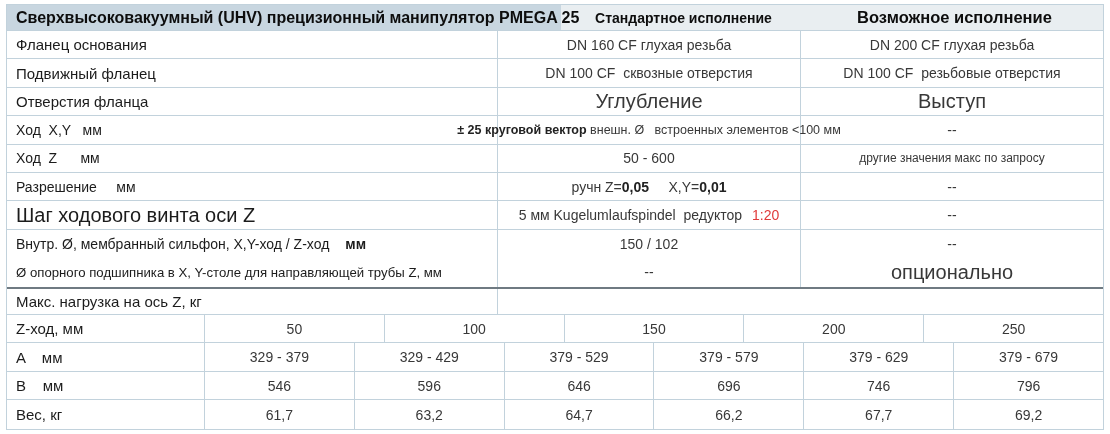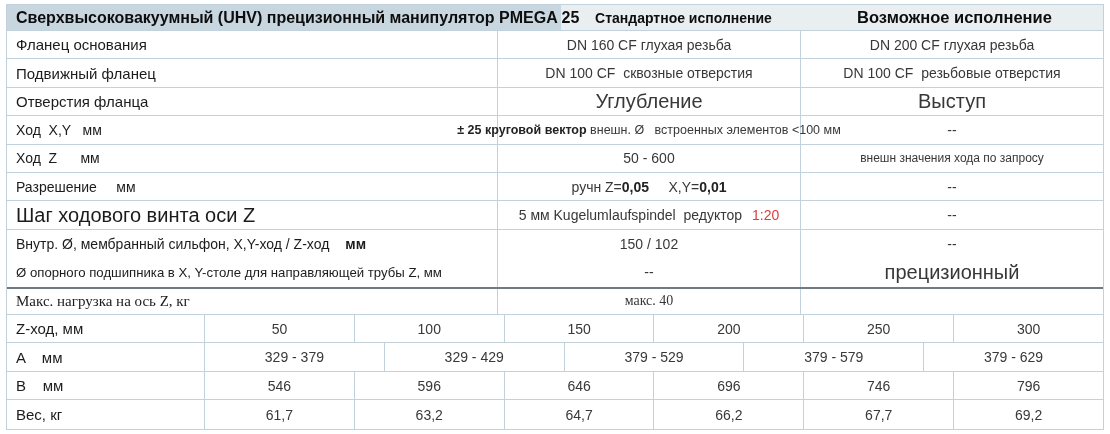--- a/index.html
+++ b/index.html
@@ -34,21 +34,21 @@
   .f16{font-size:20px;}
   .f14{font-size:14px;}
   .f13{font-size:13.2px;}
   .f12{font-size:12.5px;}
   .small{font-size:12px;}
   .b{font-weight:700;color:#222;}
   .unit-b{font-weight:700;margin-left:16px;}
   .red{color:var(--red);margin-left:10px;}
   .nowrap{white-space:pre;}
   .nobb{border-bottom:none;}
-  .heavy{border-top:2px solid var(--dark-line);font-family:Liberation Serif, serif;}
+  .heavy{border-top:2px solid var(--dark-line);}
   
   .br{display:flex;height:28.5px;border-bottom:1px solid var(--bl);}
   .br:last-child{border-bottom:none;}
   .blab{width:198px;padding-left:9px;border-right:1px solid var(--bl);
     display:flex;align-items:center;white-space:pre;font-size:15px;}
   .bv{flex:1;display:flex;align-items:center;justify-content:center;
     border-right:1px solid var(--bl);font-size:14px;color:var(--value-col);}
   .bv:last-child{border-right:none;}
 </style>
 </head>
@@ -82,21 +82,21 @@
 
   <div class="r">
     <div class="c lab f14">Ход  X,Y   мм</div>
     <div class="c std f12"><span class="nowrap"><span class="b">± 25 круговой вектор</span><span> внешн. Ø   встроенных элементов &lt;100 мм</span></span></div>
     <div class="c alt">--</div>
   </div>
 
   <div class="r">
     <div class="c lab f14">Ход  Z      мм</div>
     <div class="c std">50 - 600</div>
-    <div class="c alt small">внешн значения хода по запросу</div>
+    <div class="c alt small">другие значения макс по запросу</div>
   </div>
 
   <div class="r">
     <div class="c lab f14">Разрешение     мм</div>
     <div class="c std"><span class="nowrap"><span>ручн Z=</span><span class="b">0,05</span><span>     X,Y=</span><span class="b">0,01</span></span></div>
     <div class="c alt">--</div>
   </div>
 
   <div class="r">
     <div class="c lab f16">Шаг ходового винта оси Z</div>
@@ -106,46 +106,45 @@
 
   <div class="r nobb">
     <div class="c lab f14"><span>Внутр. Ø, мембранный сильфон, X,Y-ход / Z-ход</span><span class="unit-b">мм</span></div>
     <div class="c std">150 / 102</div>
     <div class="c alt">--</div>
   </div>
 
   <div class="r nobb">
     <div class="c lab f13">Ø опорного подшипника в X, Y-столе для направляющей трубы Z, мм</div>
     <div class="c std">--</div>
-    <div class="c alt f16">прецизионный</div>
+    <div class="c alt f16">опционально</div>
   </div>
 
   <div class="r heavy">
     <div class="c lab">Макс. нагрузка на ось Z, кг</div>
-    <div class="c std">макс. 40</div>
     <div class="c alt"></div>
   </div>
 
   <div class="br">
     <div class="blab">Z-ход, мм</div>
     <div class="bv">50</div>
     <div class="bv">100</div>
     <div class="bv">150</div>
     <div class="bv">200</div>
     <div class="bv">250</div>
-    <div class="bv">300</div>
   </div>
 
   <div class="br">
     <div class="blab">A    мм</div>
     <div class="bv">329 - 379</div>
     <div class="bv">329 - 429</div>
     <div class="bv">379 - 529</div>
     <div class="bv">379 - 579</div>
     <div class="bv">379 - 629</div>
+    <div class="bv">379 - 679</div>
   </div>
 
   <div class="br">
     <div class="blab">B    мм</div>
     <div class="bv">546</div>
     <div class="bv">596</div>
     <div class="bv">646</div>
     <div class="bv">696</div>
     <div class="bv">746</div>
     <div class="bv">796</div>

